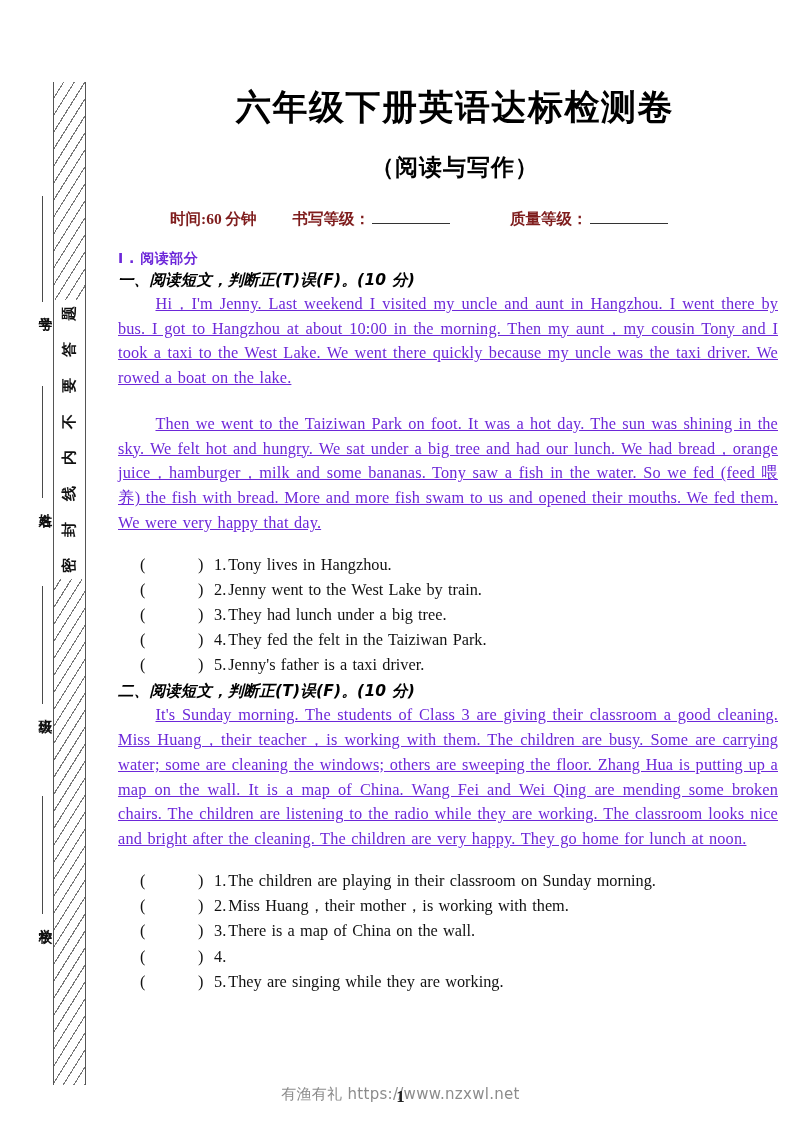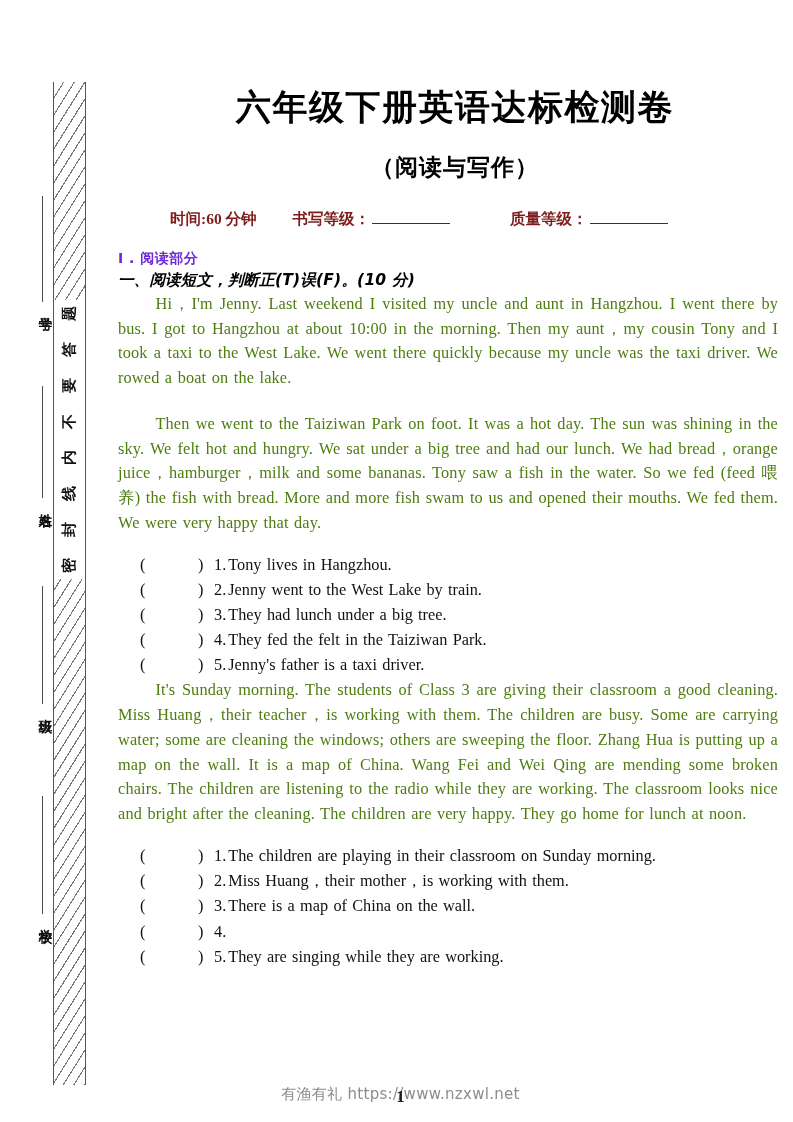--- a/index.html
+++ b/index.html
@@ -154,23 +154,24 @@
   }
 
   .passage {
     margin-top: 1px;
     font-family: "Liberation Serif", "DejaVu Serif", serif;
     font-size: 16.3px;
     line-height: 1.52;
     text-align: justify;
     text-align-last: left;
     text-indent: 2.3em;
-    color: #4d7c0f;
+    color: #6d28d9;
     letter-spacing: 0.15px;
     word-spacing: 1.2px;
+    text-decoration: underline;
   }
   .passage + .passage { margin-top: 21px; }
 
   .tf-list {
     margin: 2px 0 0 0;
     padding: 0;
     list-style: none;
   }
   .tf-list li {
     display: flex;
@@ -294,20 +295,21 @@
         <span class="num">4.</span>
         <span>They fed the felt in the Taiziwan Park.</span>
       </li>
     <li>
         <span class="paren">(          )</span>
         <span class="num">5.</span>
         <span>Jenny's father is a taxi driver.</span>
       </li>
   </ul>
 
+  <div class="sec-heading" style="margin-top:4px;">二、阅读短文，判断正(T)误(F)。(10 分)</div>
   <p class="passage">It's Sunday morning. The students of Class 3 are giving their classroom a good cleaning. Miss Huang，their teacher，is working with them. The children are busy. Some are carrying water; some are cleaning the windows; others are sweeping the floor. Zhang Hua is putting up a map on the wall. It is a map of China. Wang Fei and Wei Qing are mending some broken chairs. The children are listening to the radio while they are working. The classroom looks nice and bright after the cleaning. The children are very happy. They go home for lunch at noon.</p>
   <ul class="tf-list">
     <li>
         <span class="paren">(          )</span>
         <span class="num">1.</span>
         <span>The children are playing in their classroom on Sunday morning.</span>
       </li>
     <li>
         <span class="paren">(          )</span>
         <span class="num">2.</span>

